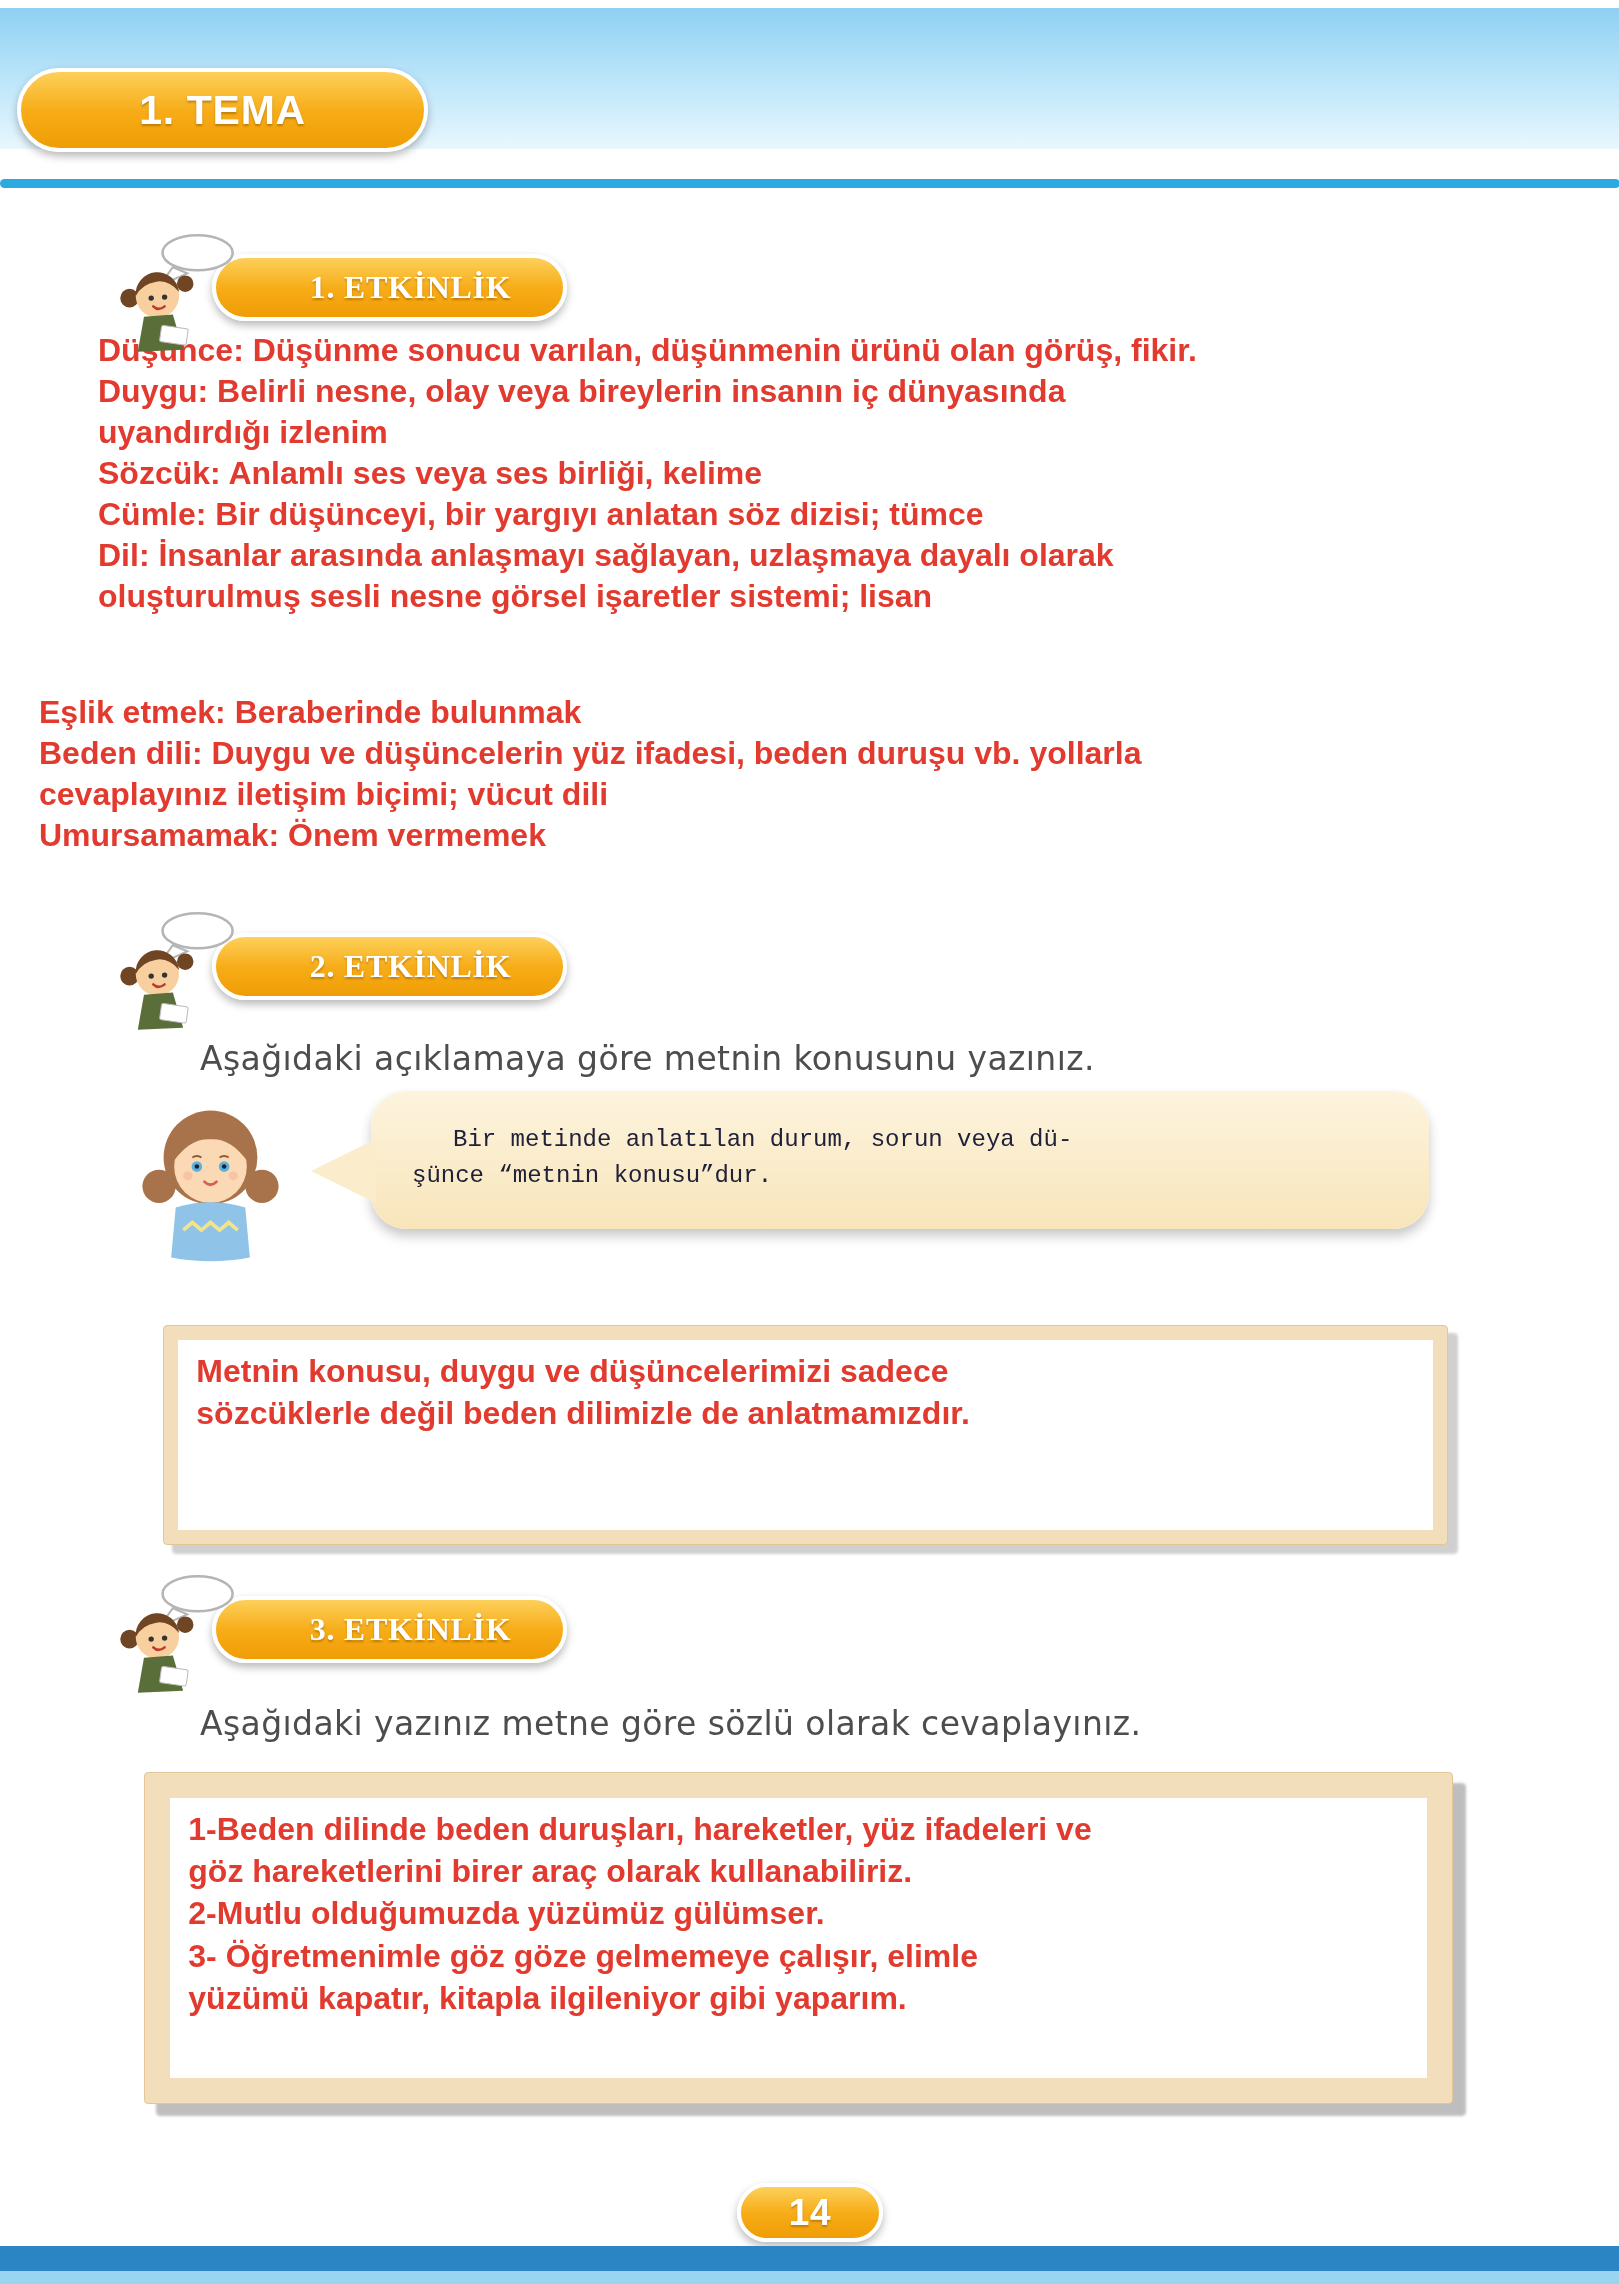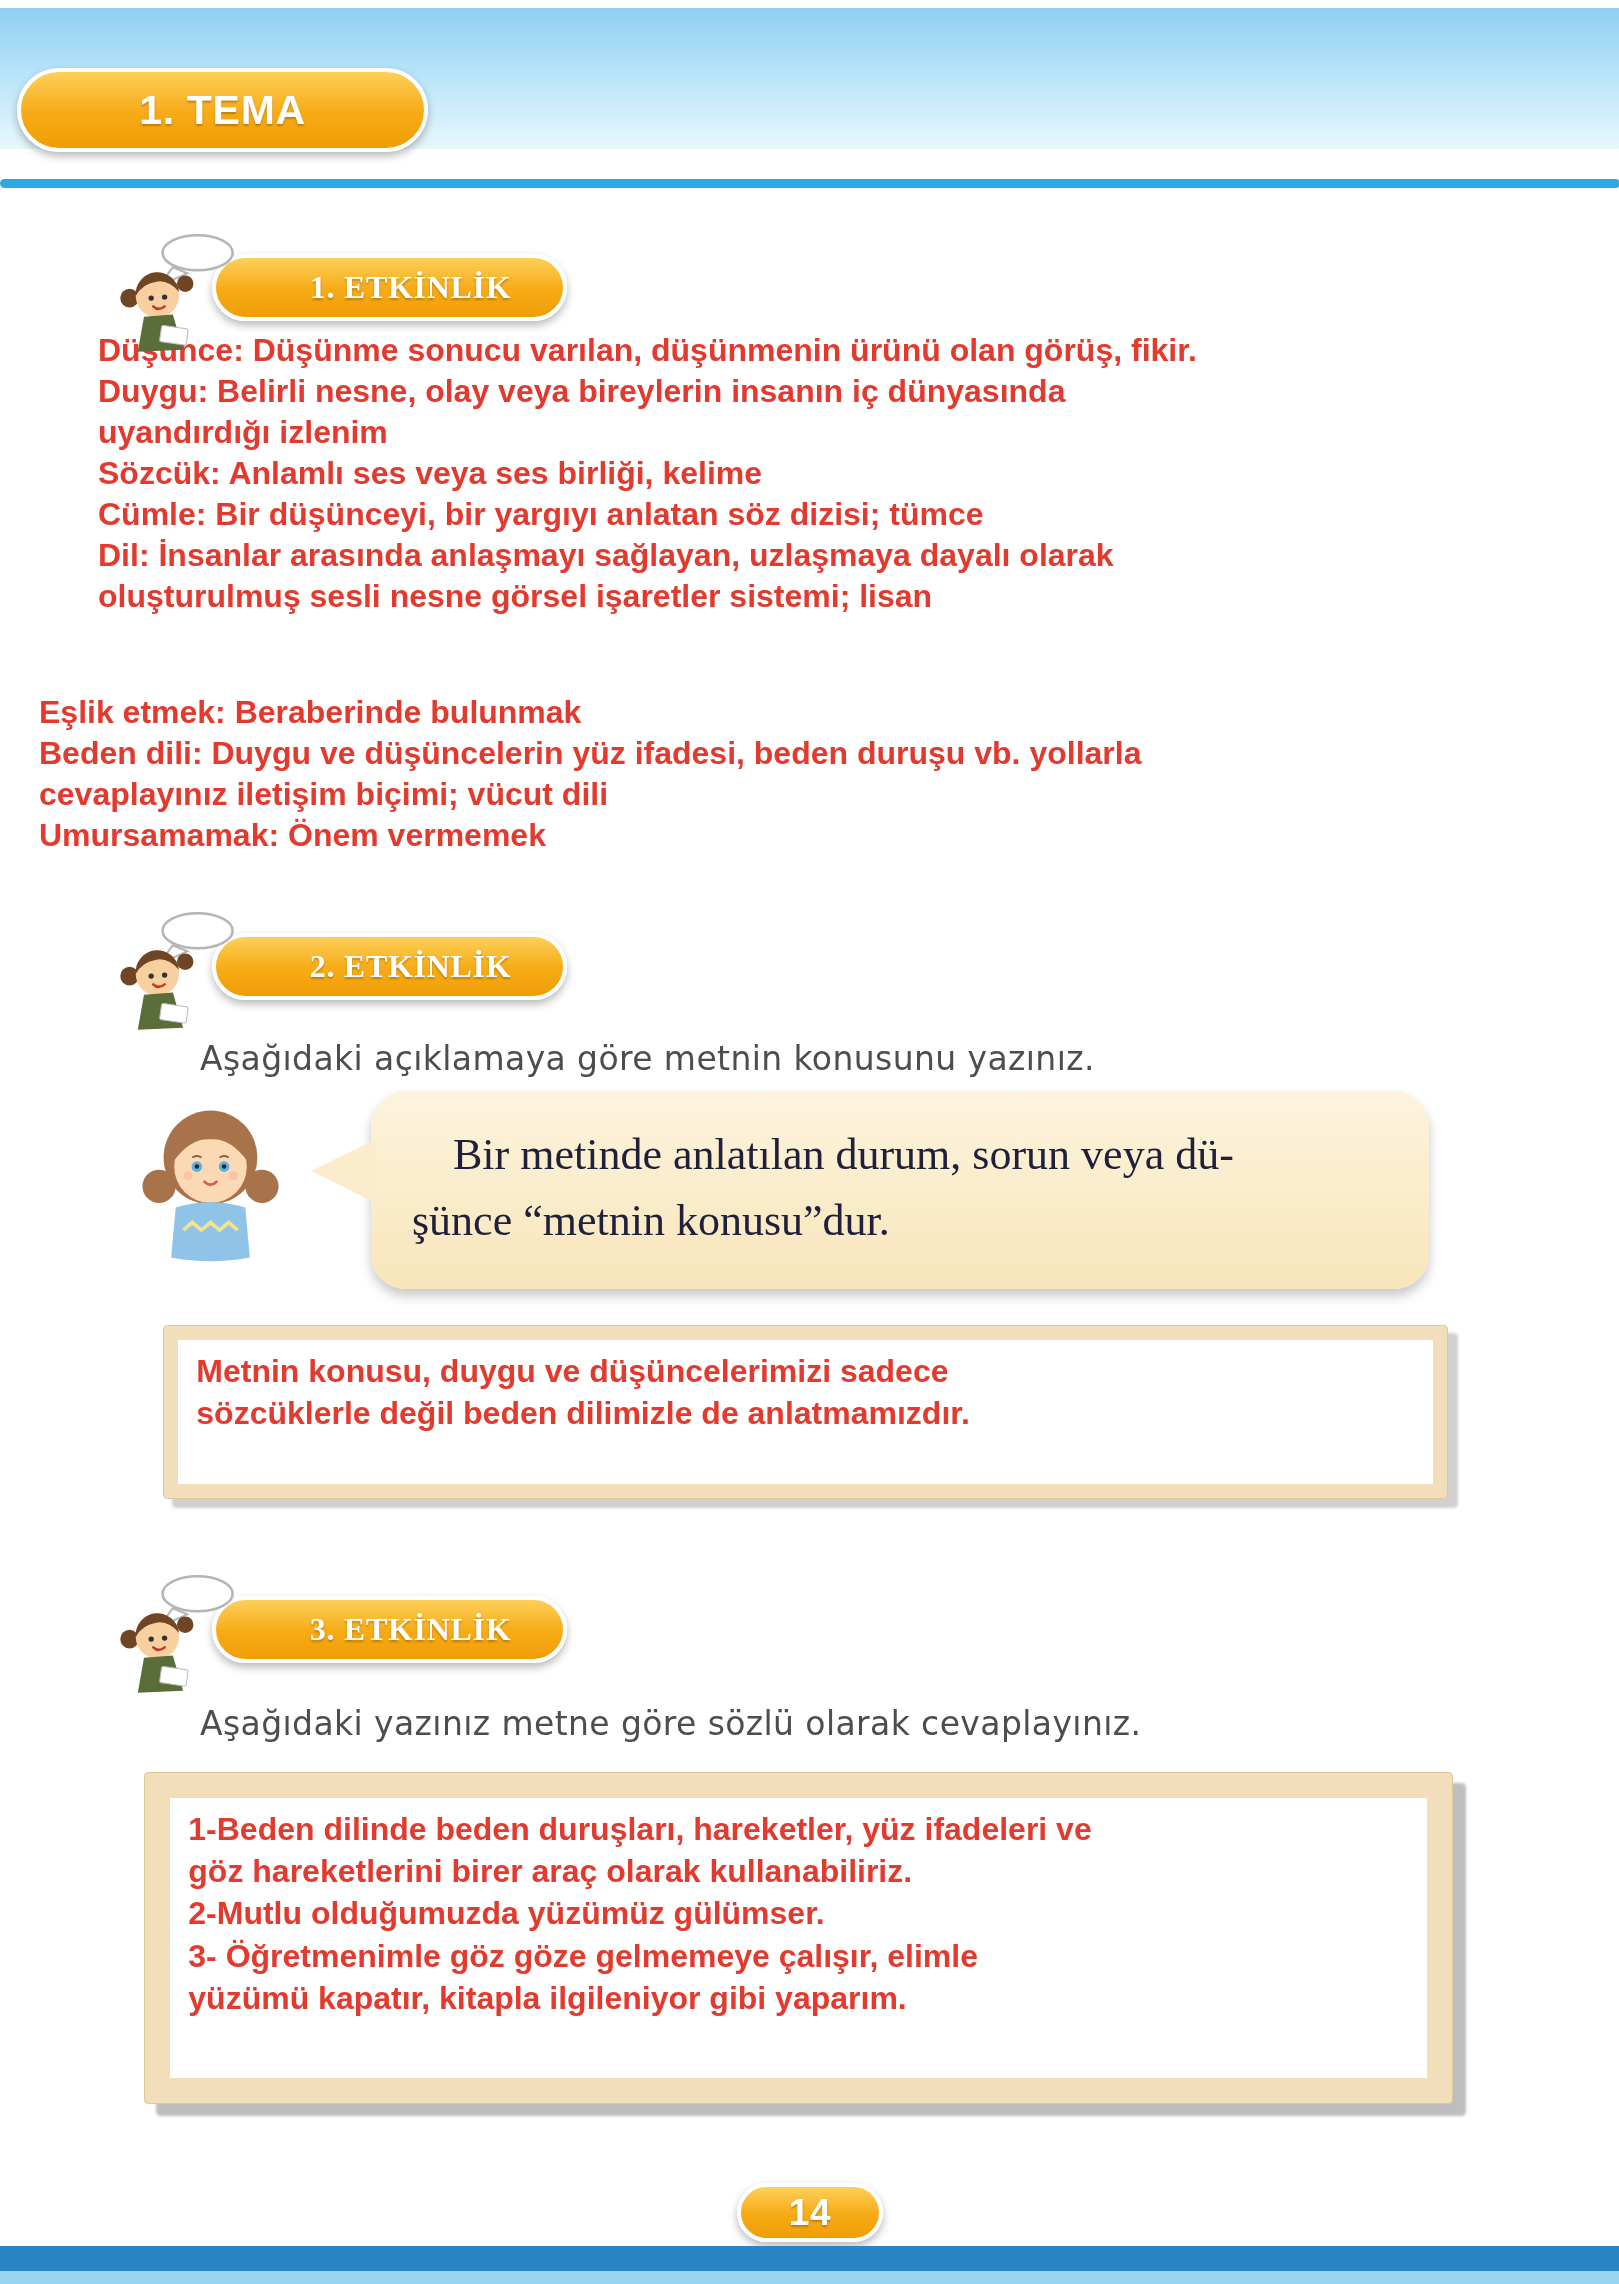--- a/index.html
+++ b/index.html
@@ -52,29 +52,29 @@
 
   
   .avatar { position:absolute; left:134px; top:1097px; width:153px; height:174px; }
   .bubble { position:absolute; left:371px; top:1091px; width:1058px;
             background:linear-gradient(180deg,#fdf4de 0%,#f8e5ba 100%);
             border-radius:35px; padding:31px 49px 35px 41px;
             box-shadow:0 7px 11.2px rgba(0,0,0,.22); }
   .bubble::before { content:""; position:absolute; left:-60px; top:48px; width:0; height:0;
             border:32px solid transparent; border-left:0;
             border-right:65px solid #fbeccb; }
-  .bubble p { font-family:Liberation Serif, serif; font-size:44px; line-height:1.5;
+  .bubble p { font-family:Liberation Mono, monospace; font-size:24px; line-height:1.5;
               color:#20203a; text-indent:41px; white-space:pre-line; }
 
   
   .answer-box { position:absolute; background:#f2deba; border:1.4px solid #e2c695; border-radius:4.2px; }
   .answer-inner { background:#ffffff; width:100%; height:100%; padding:9.8px 18.3px; }
   .answer-inner p { color:#e23a2e; font-weight:bold; font-size:32px; line-height:1.32;
                     white-space:pre-line; }
-  .box2 { left:163px; top:1325px; width:1285px; height:174px; padding:14px;
+  .box2 { left:163px; top:1325px; width:1285px; height:220px; padding:14px;
           box-shadow:9.8px 8.4px 2.8px rgba(120,120,120,.35); }
   .box3 { left:144px; top:1772px; width:1309px; height:332px; padding:25px;
           box-shadow:12.7px 11.2px 2.8px rgba(110,110,110,.45); }
 
   
   .page-pill { position:absolute; left:50%; transform:translateX(-50%);
                top:2183px; width:146px; height:59px; }
   .page-pill span { font-size:37px; }
   .bar-dark  { position:absolute; left:0; bottom:12.7px; width:100%; height:25px; background:#2b85c4; }
   .bar-light { position:absolute; left:0; bottom:0;   width:100%; height:12.7px; background:#9bd4f1; }

